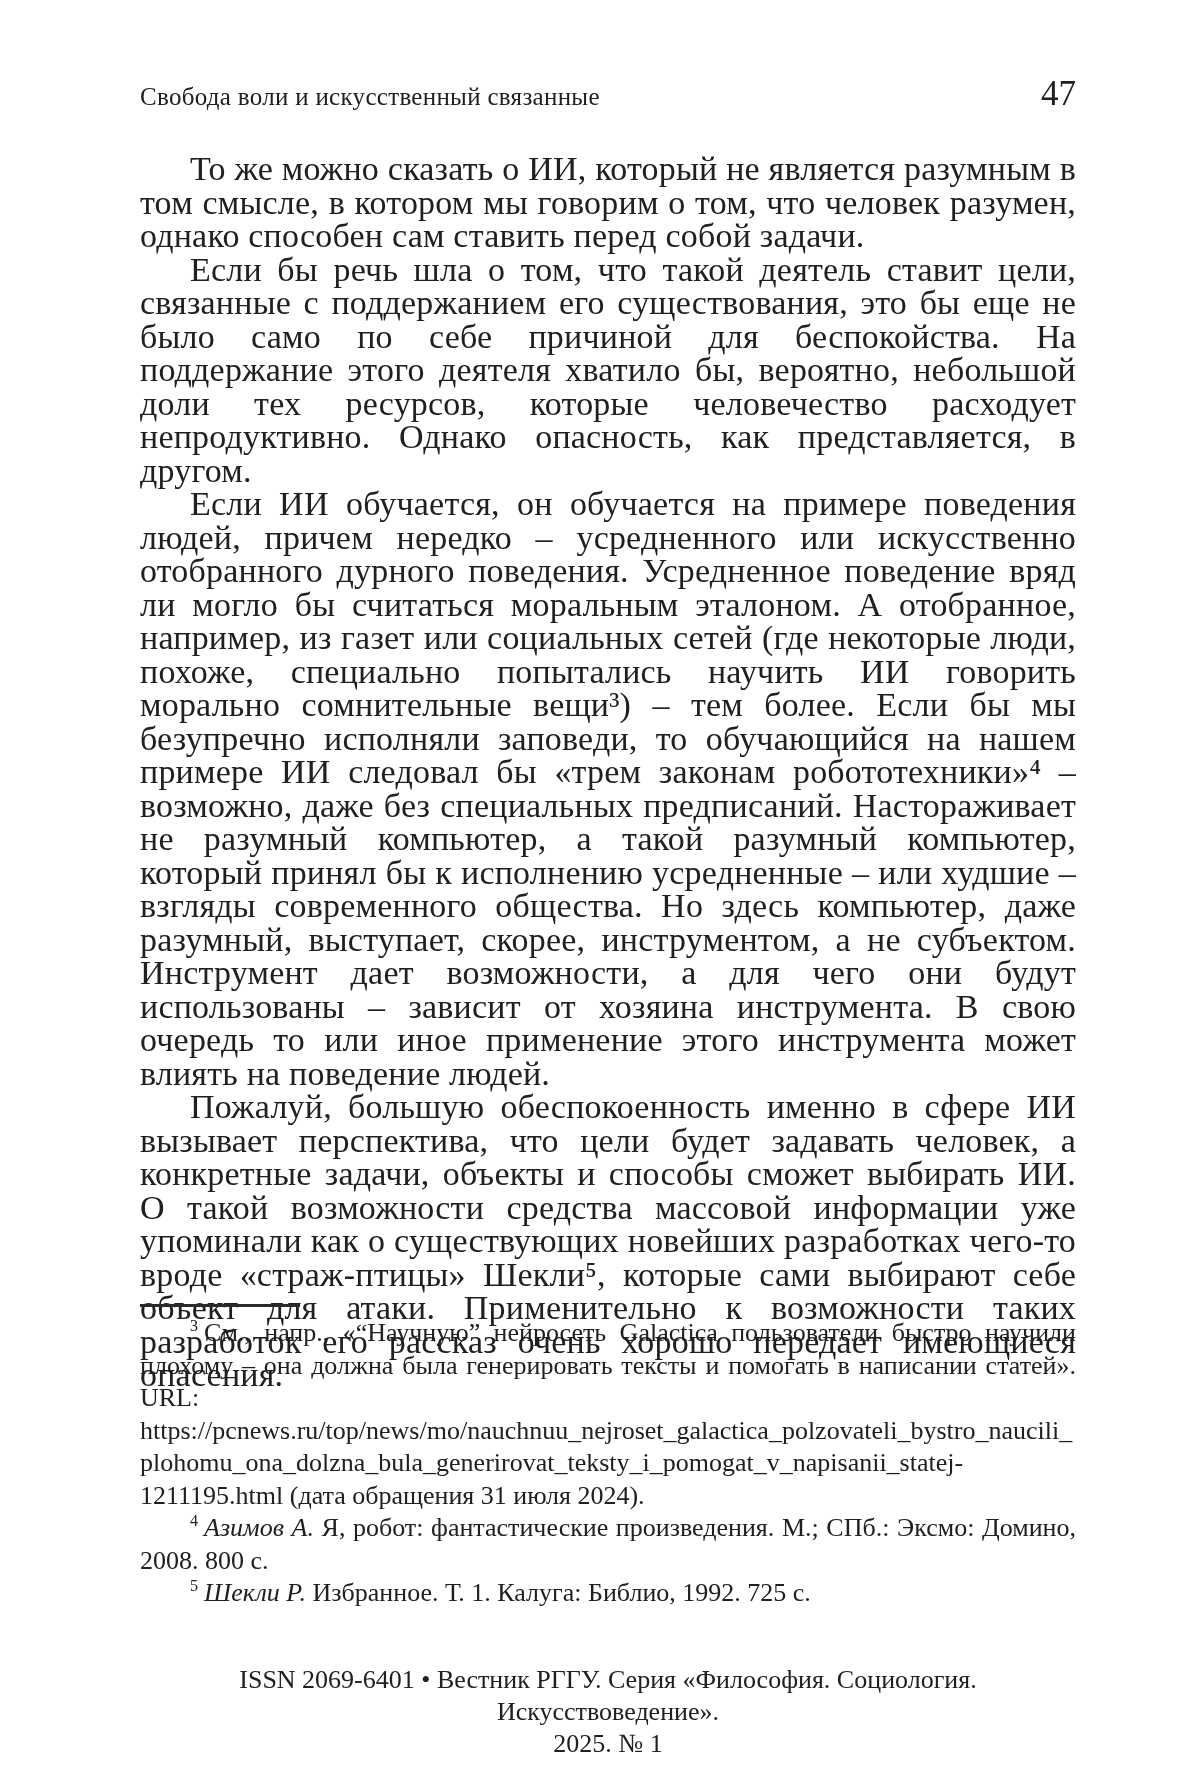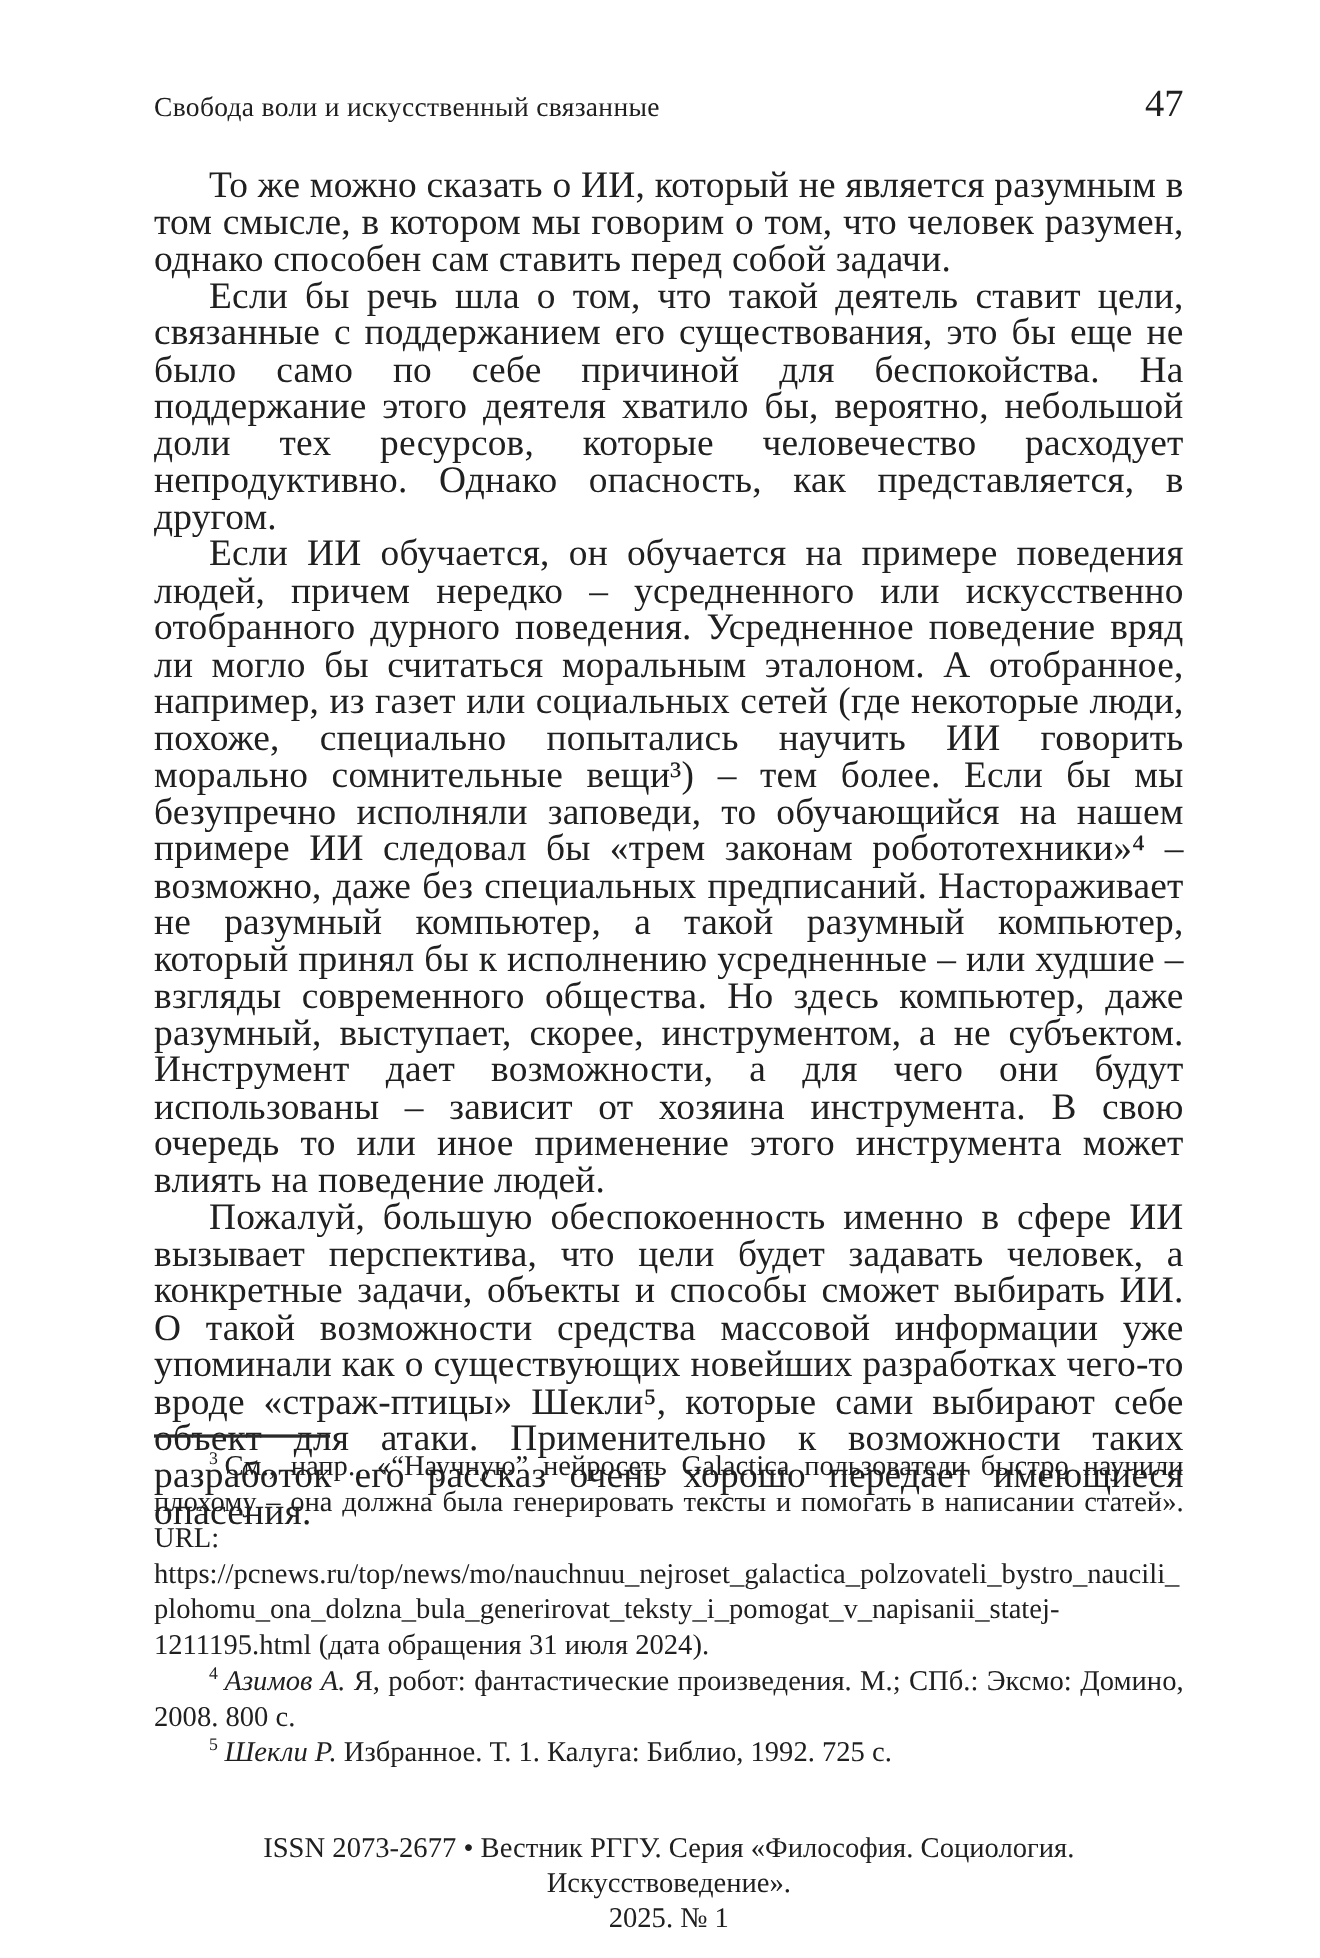--- a/index.html
+++ b/index.html
@@ -104,17 +104,17 @@
     <div class="fn-rule"></div>
 
     <p class="footnote"><sup>3</sup><i></i><span>См., напр., «“Научную” нейросеть Galactica пользователи быстро научили плохому – она должна была генерировать тексты и помогать в написании статей». URL: https://pcnews.ru/top/news/mo/nauchnuu_nejroset_galactica_polzovateli_bystro_naucili_plohomu_ona_dolzna_bula_generirovat_teksty_i_pomogat_v_napisanii_statej-1211195.html (дата обращения 31 июля 2024).</span></p>
 
     <p class="footnote"><sup>4</sup><i>Азимов А.</i><span> Я, робот: фантастические произведения. М.; СПб.: Эксмо: Домино, 2008. 800 с.</span></p>
 
     <p class="footnote"><sup>5</sup><i>Шекли Р.</i><span> Избранное. Т. 1. Калуга: Библио, 1992. 725 с.</span></p>
   </div>
 
   <div class="page-footer">
-    <div>ISSN 2073-2677 • Вестник РГГУ. Серия «Философия. Социология. Искусствоведение».</div>
+    <div>ISSN 2069-6401 • Вестник РГГУ. Серия «Философия. Социология. Искусствоведение».</div>
     <div>2025. № 1</div>
   </div>
 
 </div>
 
 </body></html>

